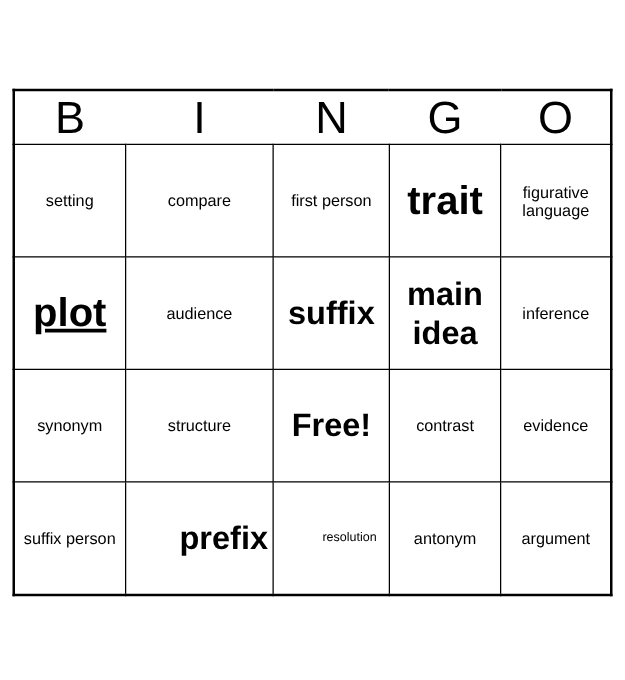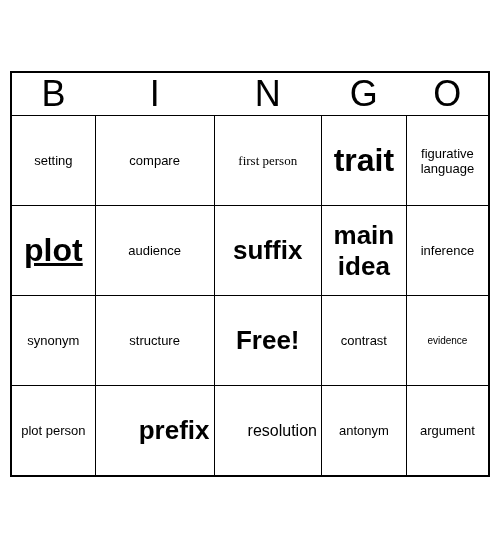--- a/index.html
+++ b/index.html
@@ -68,40 +68,40 @@
         <th class="bingo-letter">I</th>
         <th class="bingo-letter">N</th>
         <th class="bingo-letter">G</th>
         <th class="bingo-letter">O</th>
       </tr>
     </thead>
     <tbody id="grid-body">
     <tr>
           <td style="font-size: 13px;">setting</td>
           <td style="font-size: 13px;">compare</td>
-          <td style="font-size: 13px; font-family: Liberation Serif, serif;">first person</td>
+          <td style="font-size: 13px;">first person</td>
           <td style="font-size: 32px; font-weight: bold;">trait</td>
           <td style="font-size: 13px;">figurative language</td>
         </tr>
         <tr>
           <td style="font-size: 32px; font-weight: bold; text-decoration: underline;">plot</td>
           <td style="font-size: 13px;">audience</td>
           <td style="font-size: 26px; font-weight: bold;">suffix</td>
           <td style="font-size: 26px; font-weight: bold;">main idea</td>
           <td style="font-size: 13px;">inference</td>
         </tr>
         <tr>
           <td style="font-size: 13px;">synonym</td>
           <td style="font-size: 13px;">structure</td>
           <td style="font-size: 26px; font-weight: bold; margin-left: 29px;">Free!</td>
           <td style="font-size: 13px;">contrast</td>
-          <td style="font-size: 10px;">evidence</td>
+          <td style="font-size: 13px;">evidence</td>
         </tr>
         <tr>
-          <td style="font-size: 13px;">plot person</td>
+          <td style="font-size: 13px;">suffix person</td>
           <td style="font-size: 26px; font-weight: bold; padding-left: 43px;">prefix</td>
-          <td style="font-size: 16px; padding-left: 33px;">resolution</td>
+          <td style="font-size: 10px; padding-left: 33px;">resolution</td>
           <td style="font-size: 13px;">antonym</td>
           <td style="font-size: 13px;">argument</td>
         </tr>
       </tbody>
   </table>
 </div>
 
 </body></html>

